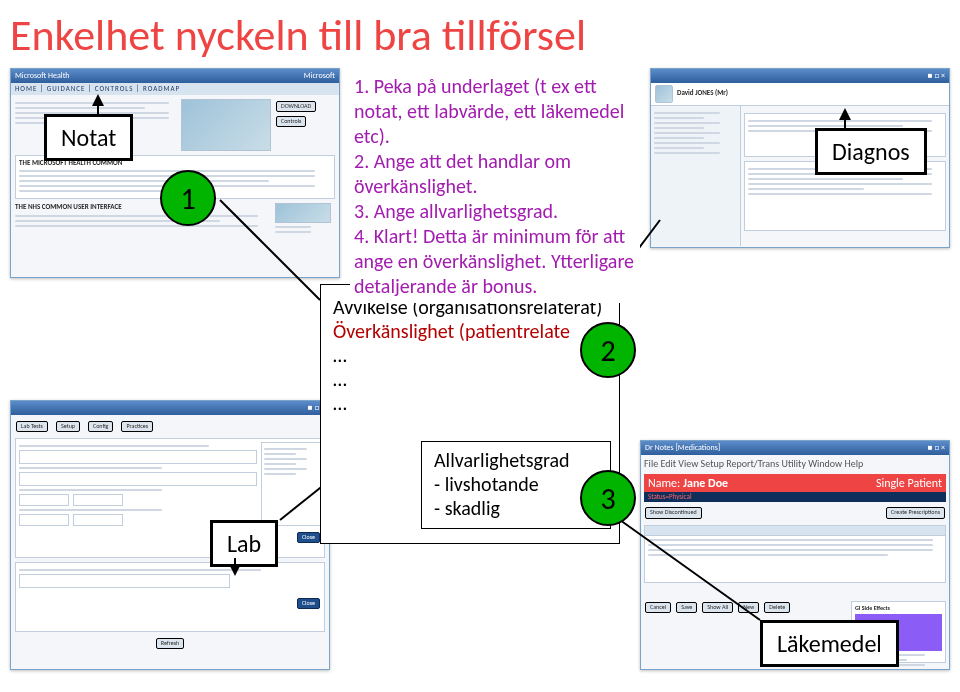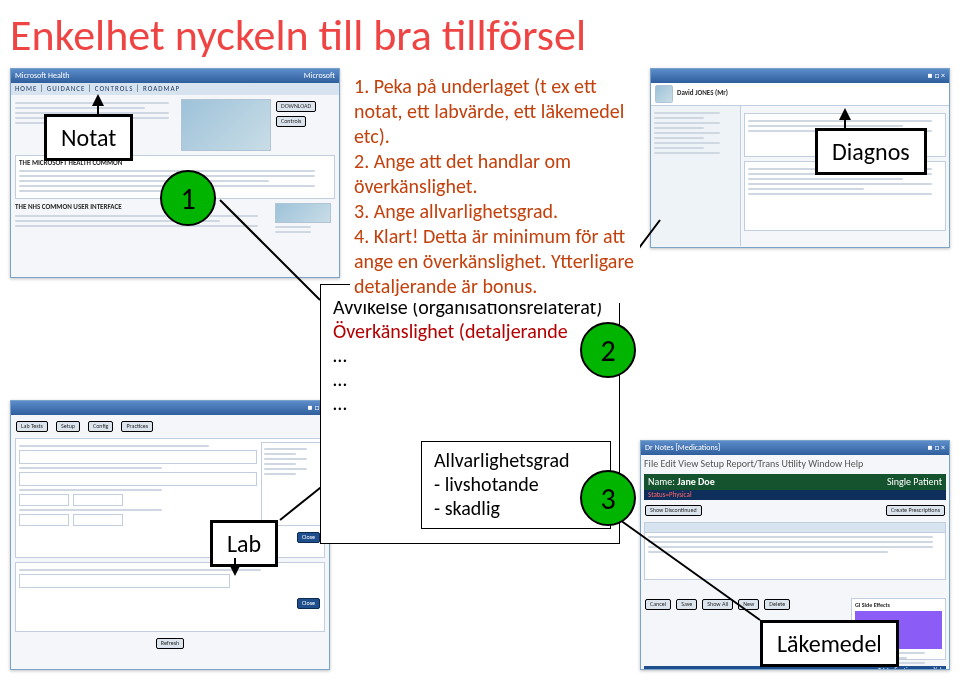--- a/index.html
+++ b/index.html
@@ -95,21 +95,21 @@
   }
 
   
   .instructions {
     position: absolute;
     left: 350px;
     top: 70px;
     width: 290px;
     font-size: 20px;
     line-height: 1.25;
-    color: #c2410c;
+    color: #a21caf;
     background: #fff;
     padding: 4px;
     z-index: 30;
   }
 
   
   .midbox {
     position: absolute;
     left: 320px;
     top: 284px;
@@ -279,21 +279,21 @@
   </div>
 </div>
 
 <div class="appshot" style="left:640px; top:440px; width:310px; height:230px;">
   <div class="bar">
       <span>Dr Notes [Medications]</span>
       <span>■ □ ×</span>
     </div>
   <div class="body" style="padding:3px;">
     <div style="font-size:10px; color:#555; margin-bottom:4px;">File Edit View Setup Report/Trans Utility Window Help</div>
-    <div style="display:flex; justify-content:space-between; background:#14532d; color:#fff; padding:2px 4px; font-size:10px;">
+    <div style="display:flex; justify-content:space-between; background:#ef4444; color:#fff; padding:2px 4px; font-size:12px;">
       <span><span>Name:</span> <b>Jane Doe</b></span>
       <span>Single Patient</span>
     </div>
     <div style="background:#0e2e5c; color:#f66; padding:1px 4px; font-size:7px;">Status=Physical</div>
     <div style="display:flex; justify-content:space-between; margin:3px 0;">
       <span class="btnlet">Show Discontinued</span>
       <span class="btnlet">Create Prescriptions</span>
     </div>
     <div class="panel" style="height:58px; padding:0;">
       <div style="background:#d7e3ef; border-bottom:1px solid #c1cedd; height:10px;"></div>
@@ -324,21 +324,21 @@
 
 <div class="instructions">
   <div>1. Peka på underlaget (t ex ett notat, ett labvärde, ett läkemedel etc).</div>
   <div>2. Ange att det handlar om överkänslighet.</div>
   <div>3. Ange allvarlighetsgrad.</div>
   <div>4. Klart! Detta är minimum för att ange en överkänslighet. Ytterligare detaljerande är bonus.</div>
 </div>
 
 <div class="midbox">
   <div>Avvikelse (organisationsrelaterat)</div>
-  <div class="red">Överkänslighet (detaljerande</div>
+  <div class="red">Överkänslighet (patientrelate</div>
   <div>…</div>
   <div>…</div>
   <div>…</div>
   <div class="sev">
     <div>Allvarlighetsgrad</div>
     <div>- livshotande</div>
     <div>- skadlig</div>
   </div>
 </div>
 

